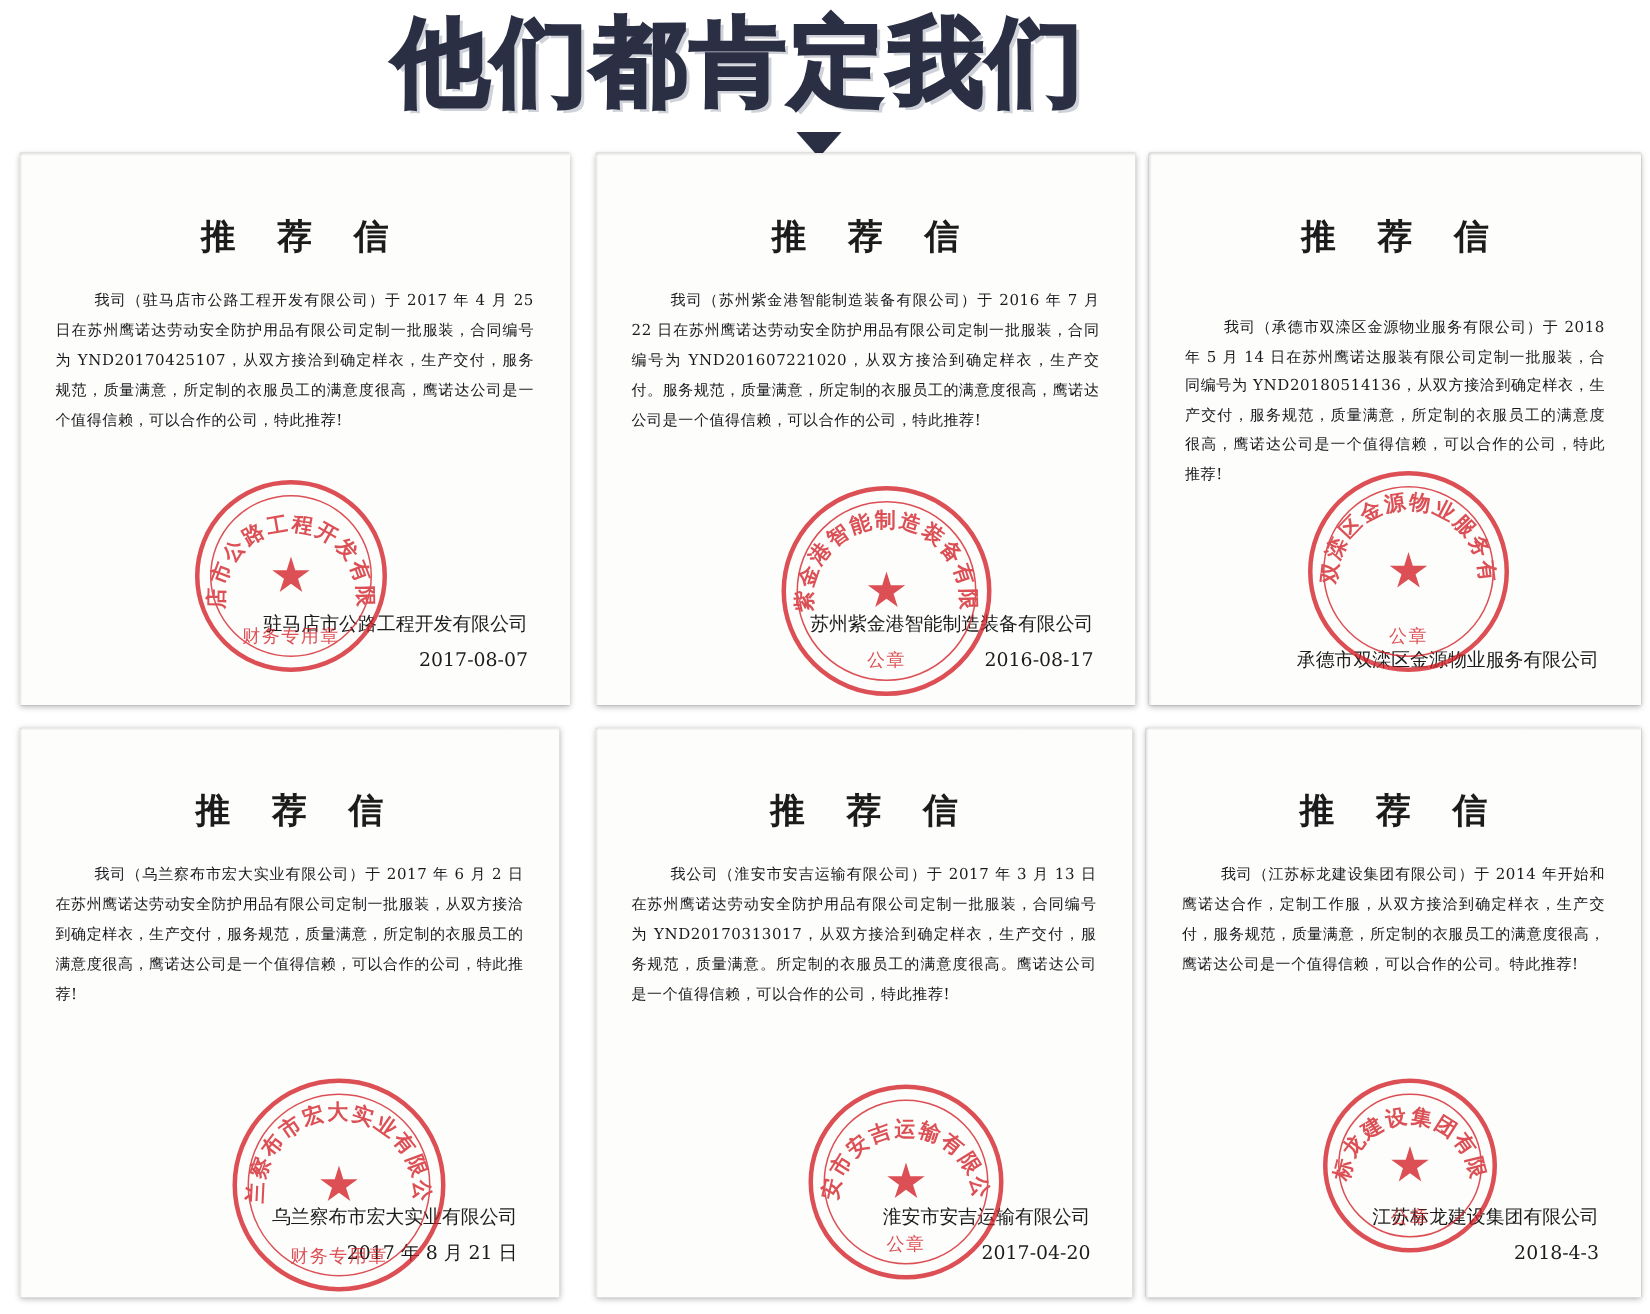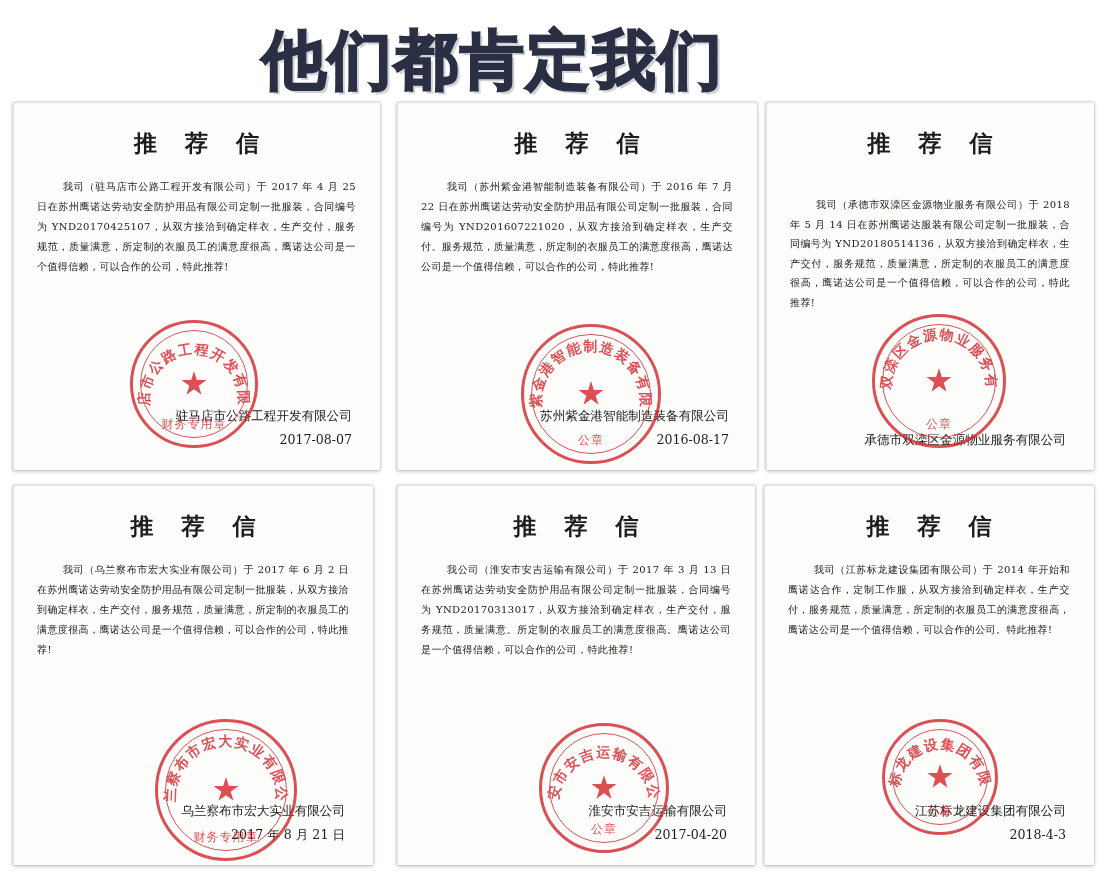--- a/index.html
+++ b/index.html
@@ -12,21 +12,21 @@
     background: #ffffff;
     font-family: "Liberation Serif", serif;
     overflow: hidden;
     position: relative;
   }
 
   
   .header {
     position: absolute;
     left: 0;
-    top: 18px;
+    top: 0;
     width: 920px;
     height: 100px;
   }
   .header-main {
     position: absolute;
     left: 262px;
     top: 6px;
     font-family: "DejaVu Sans", sans-serif;
     font-weight: 700;
     font-size: 64px;
@@ -84,21 +84,21 @@
   .c2b { left: 397px; width: 358px; }
   .c3b { left: 764px; width: 330px; }
 
   .letter-title {
     text-align: center;
     font-family: "DejaVu Serif", serif;
     font-weight: 700;
     font-size: 23px;
     letter-spacing: 10px;
     color: #1b1b1b;
-    margin: 26px 0 0 0;
+    margin: 40px 0 0 0;
     text-indent: 10px;
   }
   .letter-body {
     margin: 18px 24px 0 24px;
     font-family: "DejaVu Serif", serif;
     font-size: 10px;
     line-height: 2.0;
     color: #19181c;
     text-align: justify;
     text-indent: 26px;

